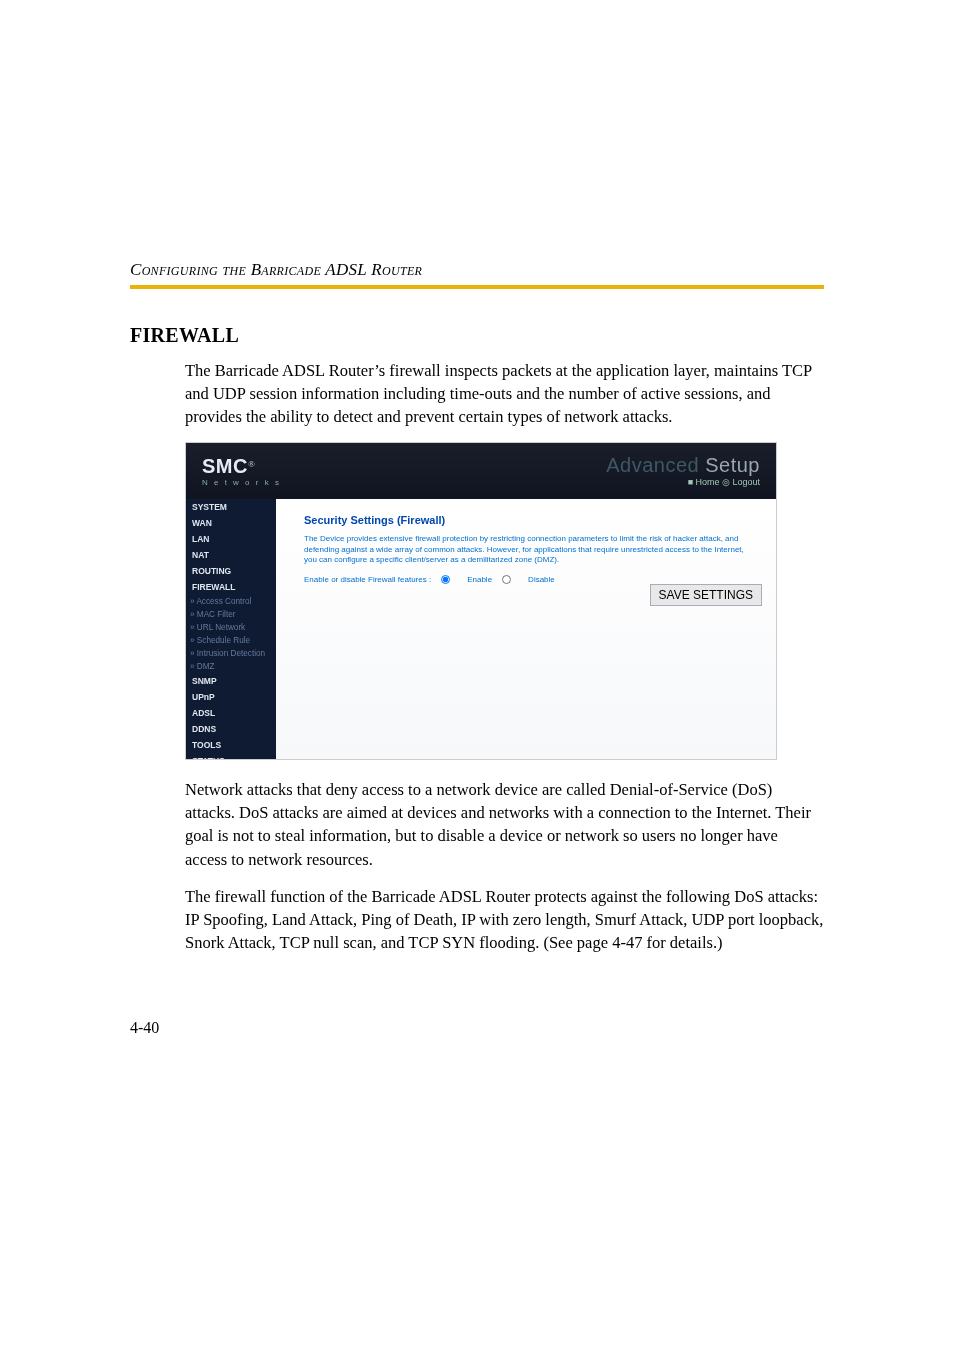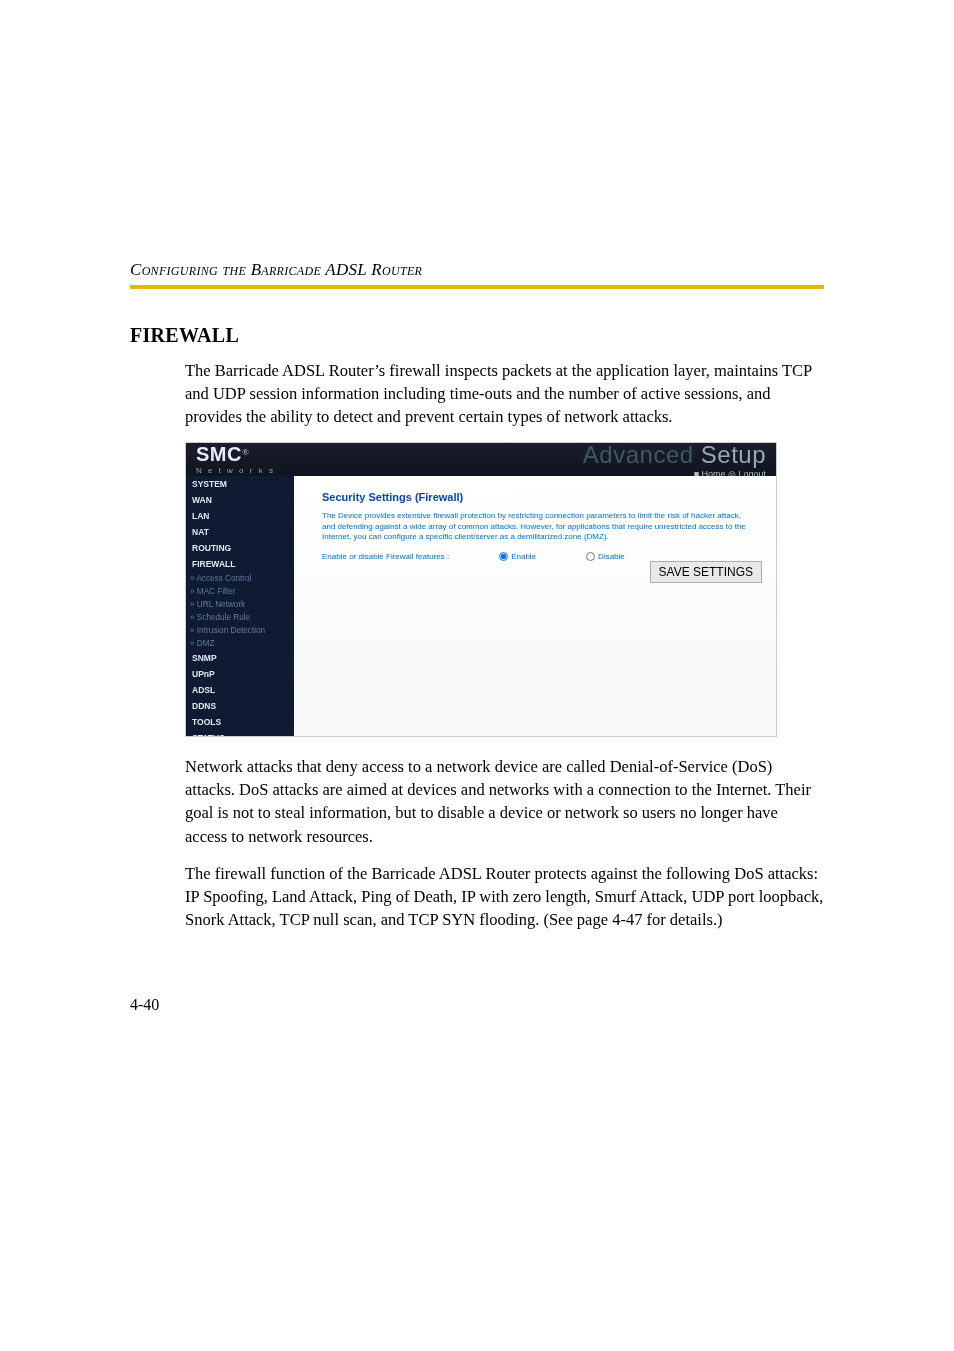--- a/index.html
+++ b/index.html
@@ -36,42 +36,43 @@
       margin-bottom: 14px;
       color: #000;
     }
     .screenshot-wrap {
       margin-left: 55px;
       margin-bottom: 18px;
       width: 592px;
       border: 1px solid #ccc;
     }
     .ss-topbar {
-      height: 33px;
+      height: 56px;
       background: linear-gradient(#1a1e2a, #101420);
       display: flex;
+      align-items: center;
       justify-content: space-between;
-      padding: 0 10px;
+      padding: 0 16px;
       color: #cfd6e0;
     }
     .ss-logo-area { display: flex; align-items: baseline; gap: 6px; }
     .ss-logo { font-family: Arial, sans-serif; font-weight: bold; font-size: 20px; color: #e6ecf5; letter-spacing: 0.5px; }
     .ss-logo-sub { font-family: Arial, sans-serif; font-size: 8px; color: #8aa; letter-spacing: 2px; }
     .ss-logo-reg { font-size: 9px; vertical-align: super; }
     .ss-title-area { text-align: right; line-height: 1; }
-    .ss-title { font-family: Arial, sans-serif; font-size: 24px; color: #3e5865; letter-spacing: 0.5px; }
+    .ss-title { font-family: Arial, sans-serif; font-size: 20px; color: #3e5865; letter-spacing: 0.5px; }
     .ss-title-light { color: #9aa6b0; }
     .ss-links { font-family: Arial, sans-serif; font-size: 9px; color: #a5c8b5; margin-top: 3px; }
     .ss-body {
       display: flex;
       font-family: Arial, sans-serif;
       height: 260px;
     }
     .ss-sidebar {
-      width: 108px;
+      width: 90px;
       background: #0e1b33;
       font-size: 9px;
       overflow: hidden;
     }
     .ss-navitem {
       color: #e0e6f0;
       padding: 3px 6px;
       font-weight: bold;
       font-size: 8.5px;
       cursor: pointer;
@@ -101,21 +102,21 @@
       margin-bottom: 10px;
     }
     .ss-option {
       color: #0070d0;
       font-size: 8px;
       display: flex;
       align-items: center;
       gap: 10px;
     }
     .ss-radio-group { display: flex; gap: 10px; }
-    .ss-radio-item { display: flex; align-items: center; gap: 3px; margin-left: 40px; }
+    .ss-radio-item { display: flex; align-items: center; gap: 17px; }
     .ss-radio { width: 9px; height: 9px; }
     .ss-save-btn {
       position: absolute;
       right: 14px;
       top: 85px;
       font-size: 12px;
       padding: 3px 8px;
       background: #e8e8e8;
       border: 1px solid #aab;
       cursor: pointer;

